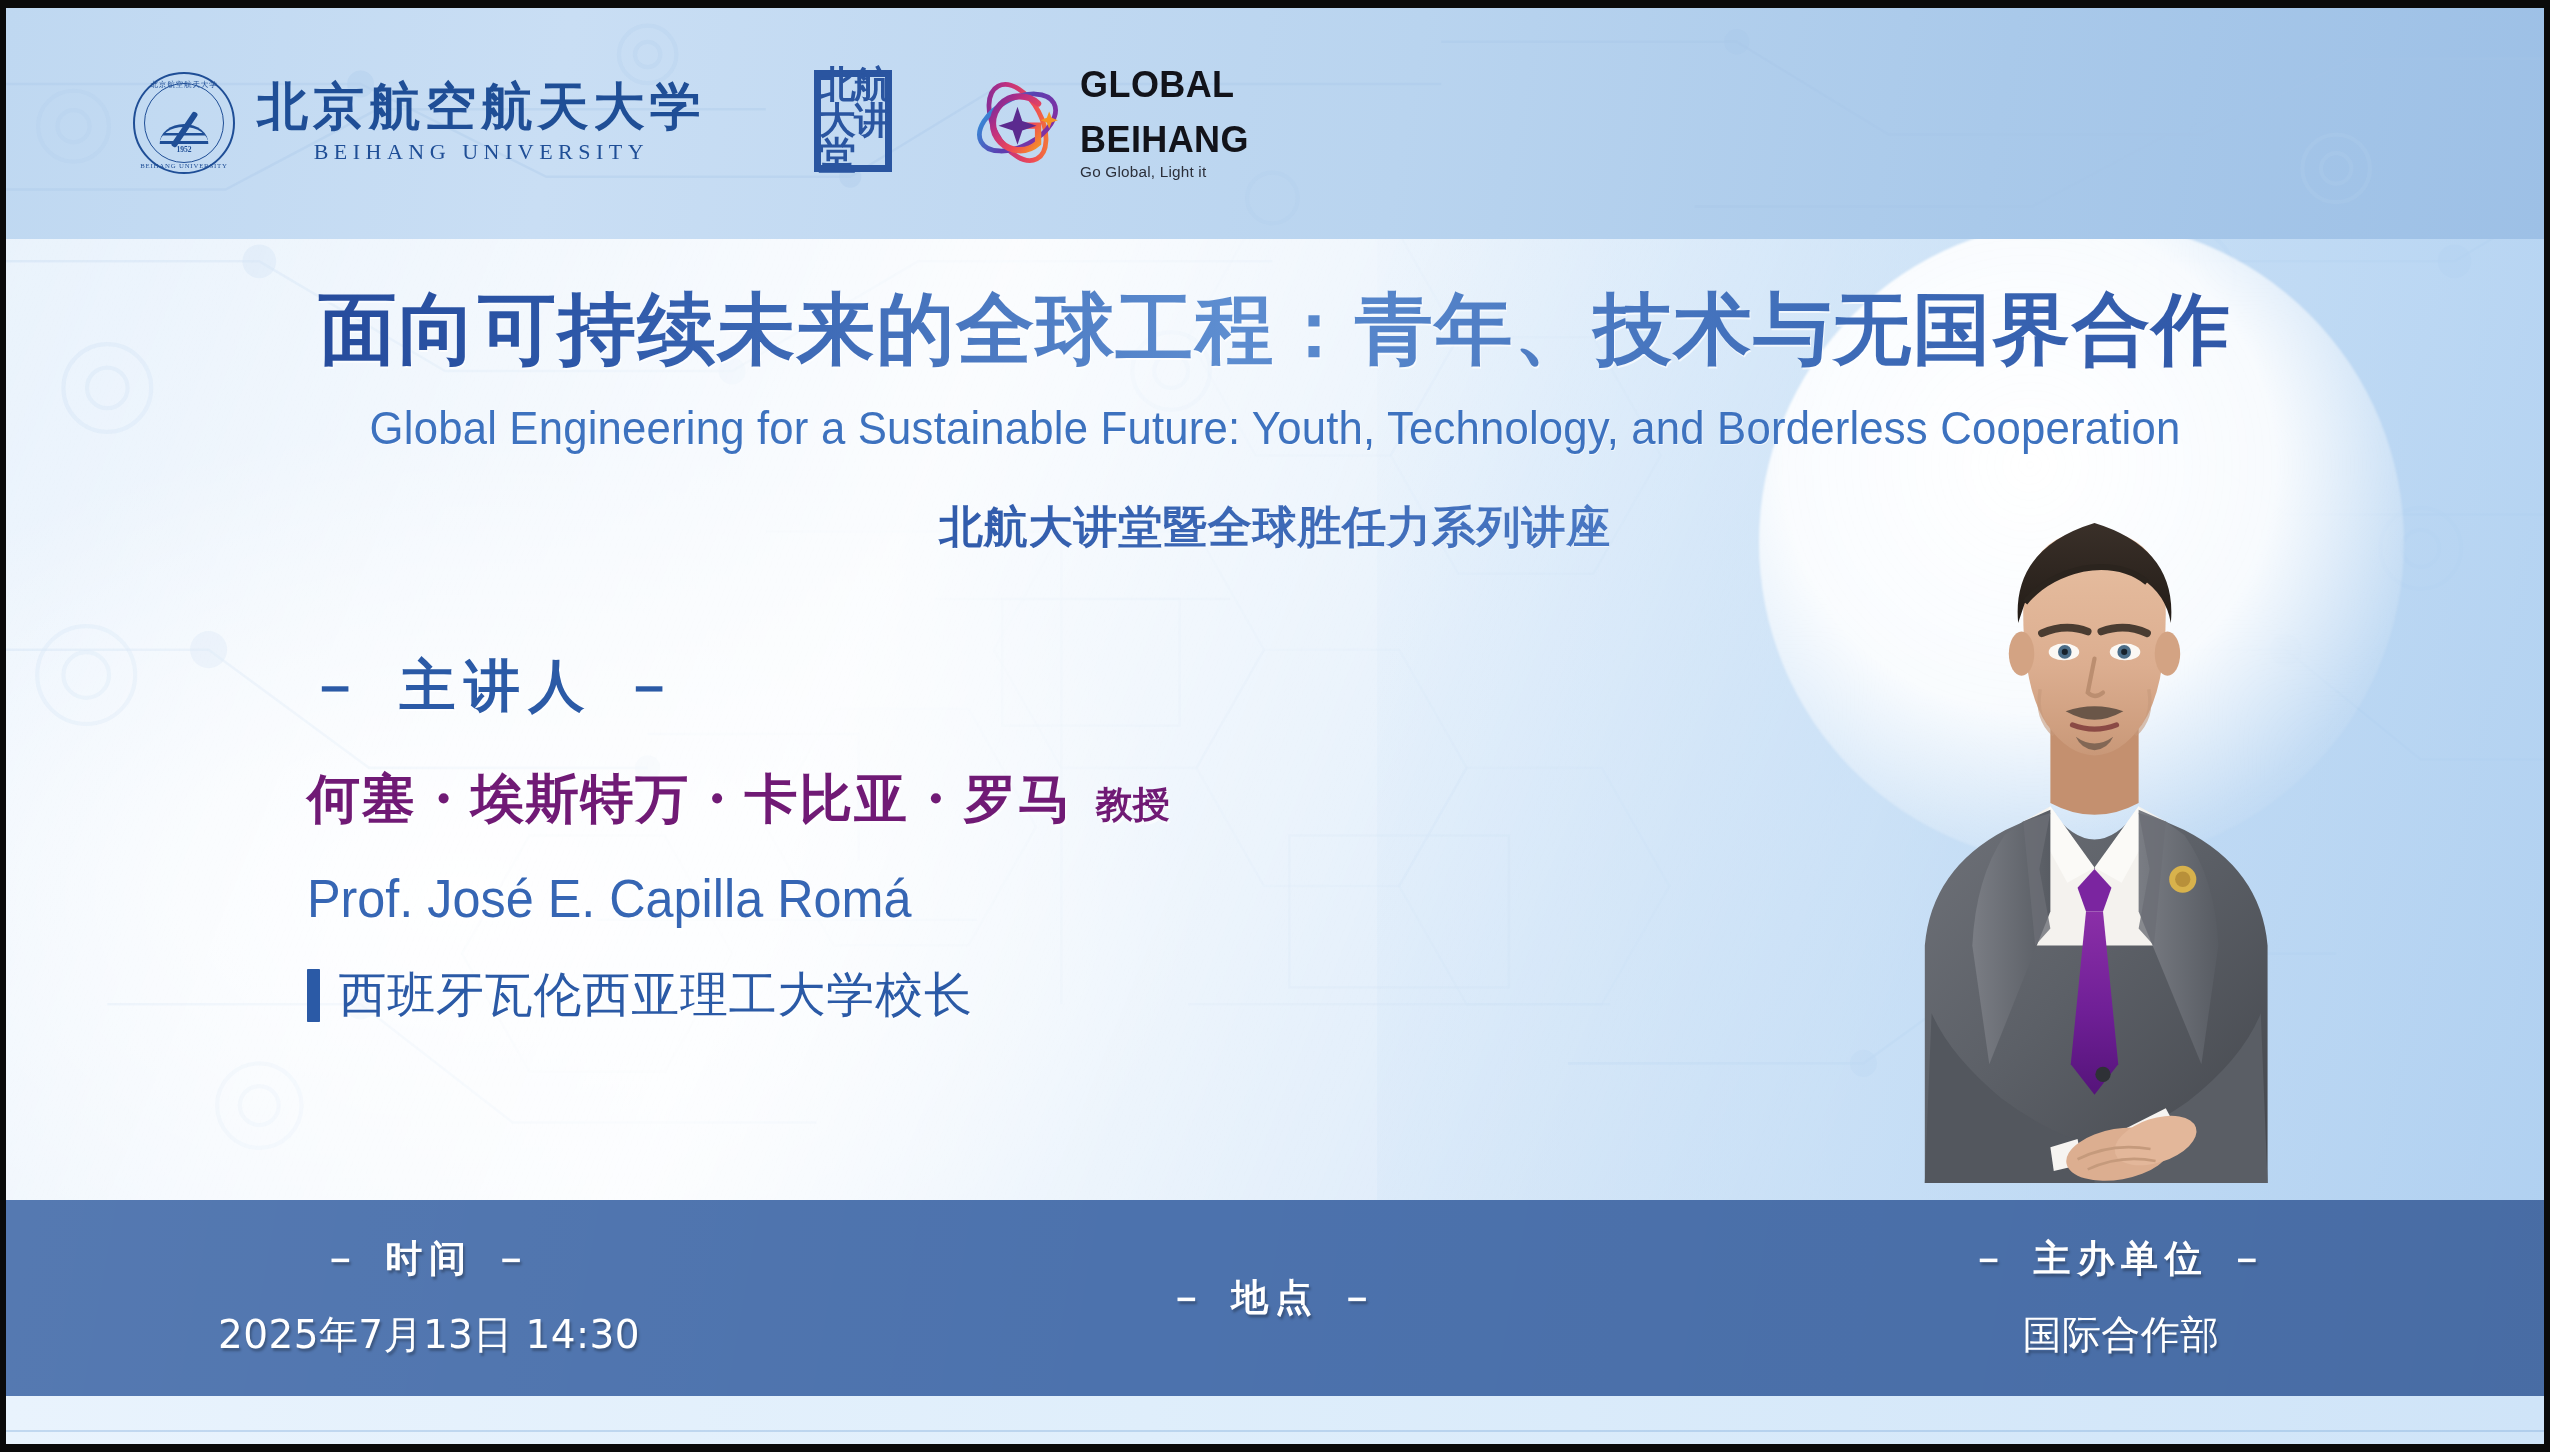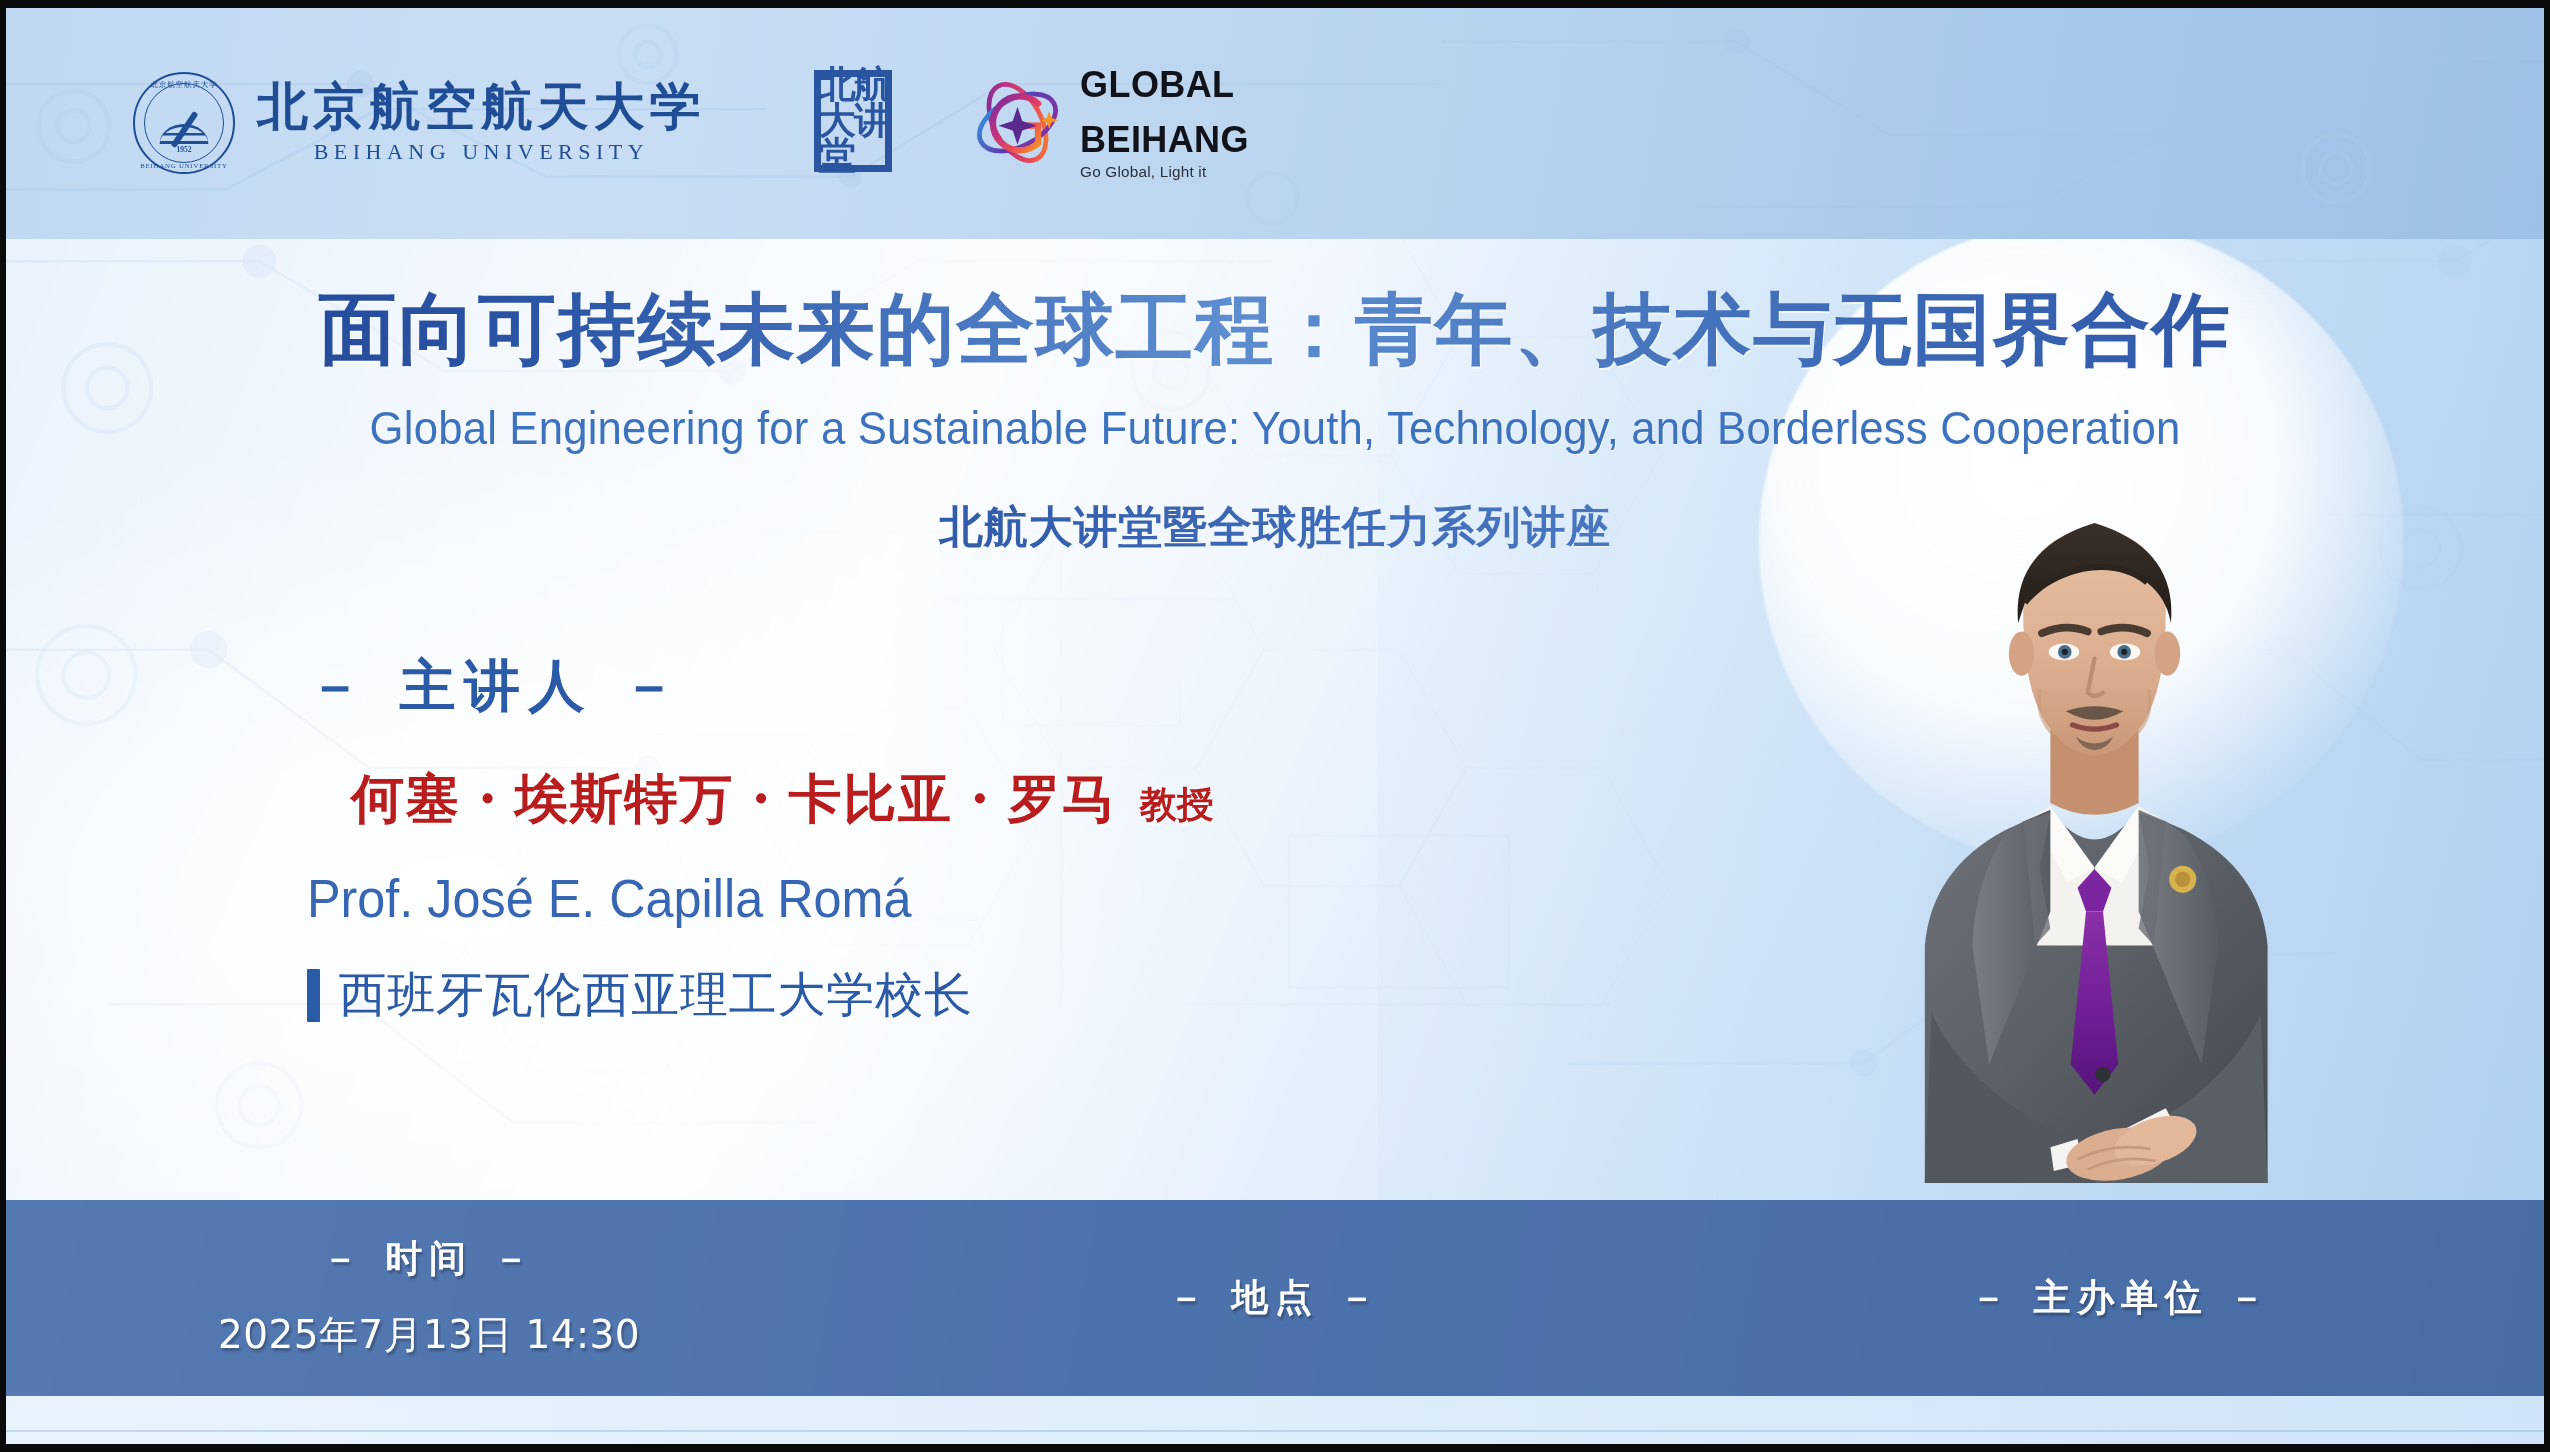--- a/index.html
+++ b/index.html
@@ -163,22 +163,21 @@
   
   .speaker{position:absolute;left:301px;top:641px;}
   .sp-label{
     font-size:56px;font-weight:bold;color:#2b5aa6;letter-spacing:8.5px;
     font-family:"DejaVu Sans",sans-serif;white-space:nowrap;
     text-shadow:1.7px 1.7px 0 rgba(255,255,255,.55);
   }
   .sp-name-cn{
     margin-top:39px;white-space:nowrap;
     font-family:"DejaVu Sans",sans-serif;
-    color:#b91c1c;
-    margin-left:44px;
+    color:#701a75;
   }
   .sp-name-cn .nm{
     font-size:53px;font-weight:bold;letter-spacing:1.7px;
     text-shadow:1.7px 2.5px 0 rgba(255,255,255,.55);
   }
   .sp-name-cn .ti{
     font-size:37px;font-weight:bold;margin-left:18.7px;
     text-shadow:1.7px 2.5px 0 rgba(255,255,255,.55);
   }
   .sp-name-en{
@@ -506,20 +505,21 @@
     <div class="footer">
       <div class="fcol">
         <div class="flabel">－ 时间 －</div>
         <div class="fvalue">2025年7月13日 14:30</div>
       </div>
       <div class="fcol">
         <div class="flabel">－ 地点 －</div>
       </div>
       <div class="fcol">
         <div class="flabel">－ 主办单位 －</div>
+        <div class="fvalue">国际合作部</div>
       </div>
     </div>
 
     <div class="footer-strip">
       <div class="line"></div>
     </div>
 
   </div>
 </div>
 

